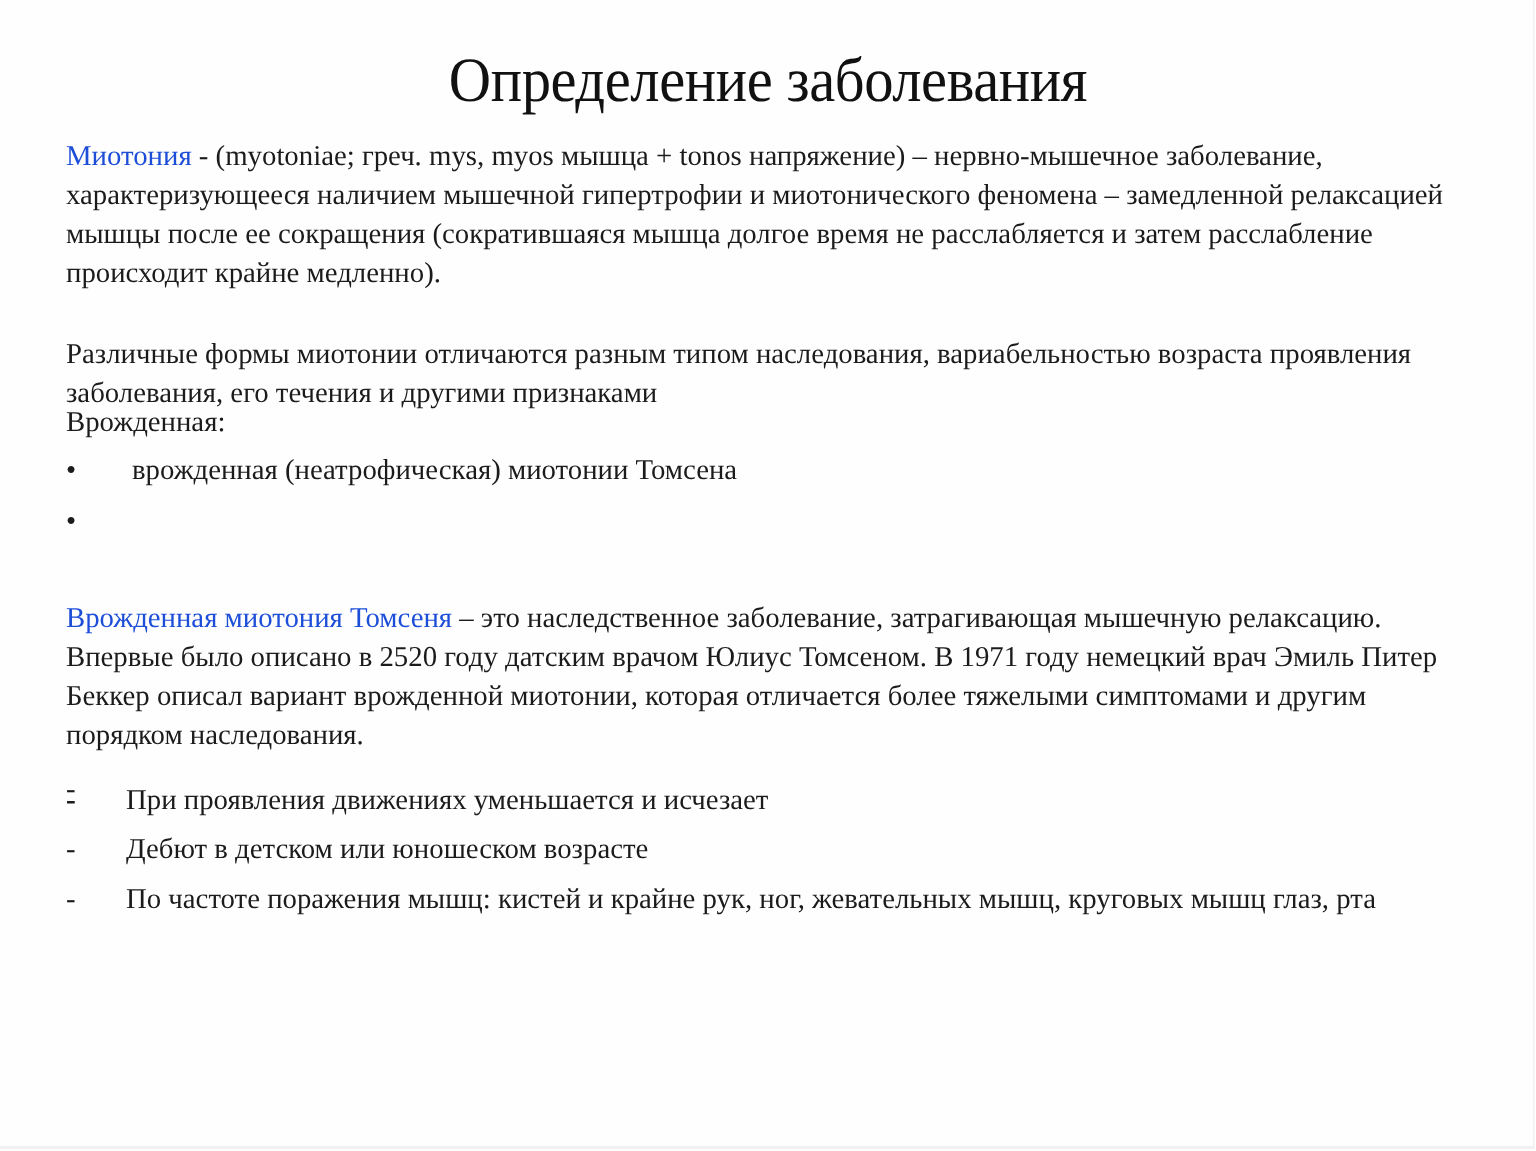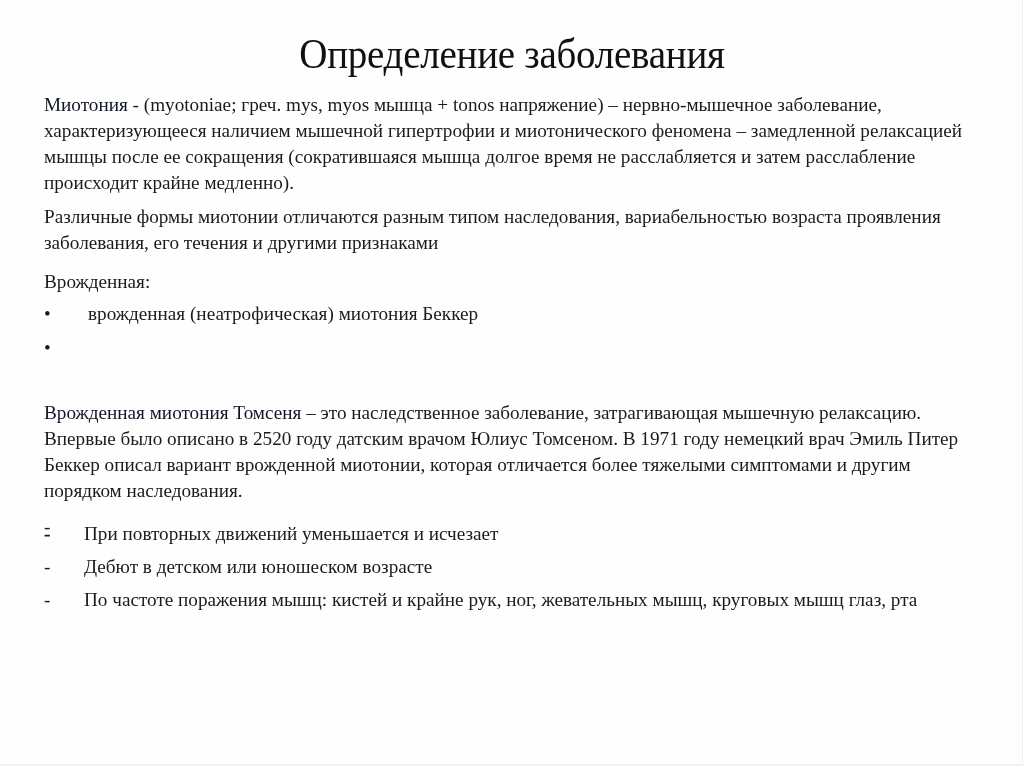--- a/index.html
+++ b/index.html
@@ -39,21 +39,21 @@
     }
     .body-text {
       position: absolute;
       left: 44px;
       width: 950px;
       font-size: 19.2px;
       line-height: 26px;
       color: #1b1b1b;
     }
     .red {
-      color: #0f172a;
+      color: #1d4ed8;
     }
     .para {
       margin: 0;
     }
     .bullet-row {
       position: relative;
       padding-left: 44px;
     }
     .bullet-mark {
       position: absolute;
@@ -74,52 +74,52 @@
 <body>
 
 <div class="slide">
 
   <div class="title">Определение заболевания</div>
 
   <div class="body-text" style="top: 92px; width: 930px;">
     <p class="para"><span class="red">Миотония</span><span> - (myotoniae; греч. mys, myos мышца + tonos напряжение) – нервно-мышечное заболевание, характеризующееся наличием мышечной гипертрофии и миотонического феномена – замедленной релаксацией мышцы после ее сокращения (сократившаяся мышца долгое время не расслабляется и затем расслабление происходит крайне медленно).</span></p>
   </div>
 
-  <div class="body-text" style="top: 204px; width: 900px;">
+  <div class="body-text" style="top: 224px; width: 900px;">
     <p class="para">Различные формы миотонии отличаются разным типом наследования, вариабельностью возраста проявления заболевания, его течения и другими признаками</p>
   </div>
 
   <div class="body-text" style="top: 269px;">
     <p class="para">Врожденная:</p>
   </div>
 
   <div class="body-text" style="top: 301px;">
     <div class="bullet-row" style="margin-bottom: 8px;">
       <span class="bullet-mark">•</span>
-      <span> врожденная (неатрофическая) миотония Беккер</span>
+      <span> врожденная (неатрофическая) миотонии Томсена</span>
     </div>
     <div class="bullet-row">
       <span class="bullet-mark">•</span>
     </div>
   </div>
 
   <div class="body-text" style="top: 400px; width: 935px;">
     <p class="para"><span class="red">Врожденная миотония Томсеня</span><span> – это наследственное заболевание, затрагивающая мышечную релаксацию. Впервые было описано в 2520 году датским врачом Юлиус Томсеном. В 1971 году немецкий врач Эмиль Питер Беккер описал вариант врожденной миотонии, которая отличается более тяжелыми симптомами и другим порядком наследования.</span></p>
   </div>
 
   <div class="body-text" style="top: 514px; width: 900px;">
     <div class="dash-row" style="margin-bottom: 7px;">
       <span class="dash-mark">-</span>
     </div>
     <div class="dash-row" style="margin-bottom: 7px;">
       <span class="dash-mark">-</span>
     </div>
     <div class="dash-row" style="margin-bottom: 7px;">
       <span class="dash-mark">-</span>
-      <span>При повторных движений уменьшается и исчезает</span>
+      <span>При проявления движениях уменьшается и исчезает</span>
     </div>
     <div class="dash-row" style="margin-bottom: 7px;">
       <span class="dash-mark">-</span>
       <span>Дебют в детском или юношеском возрасте</span>
     </div>
     <div class="dash-row">
       <span class="dash-mark">-</span>
       <span>По частоте поражения мышц: кистей и крайне рук, ног, жевательных мышц, круговых мышц глаз, рта</span>
     </div>
   </div>

